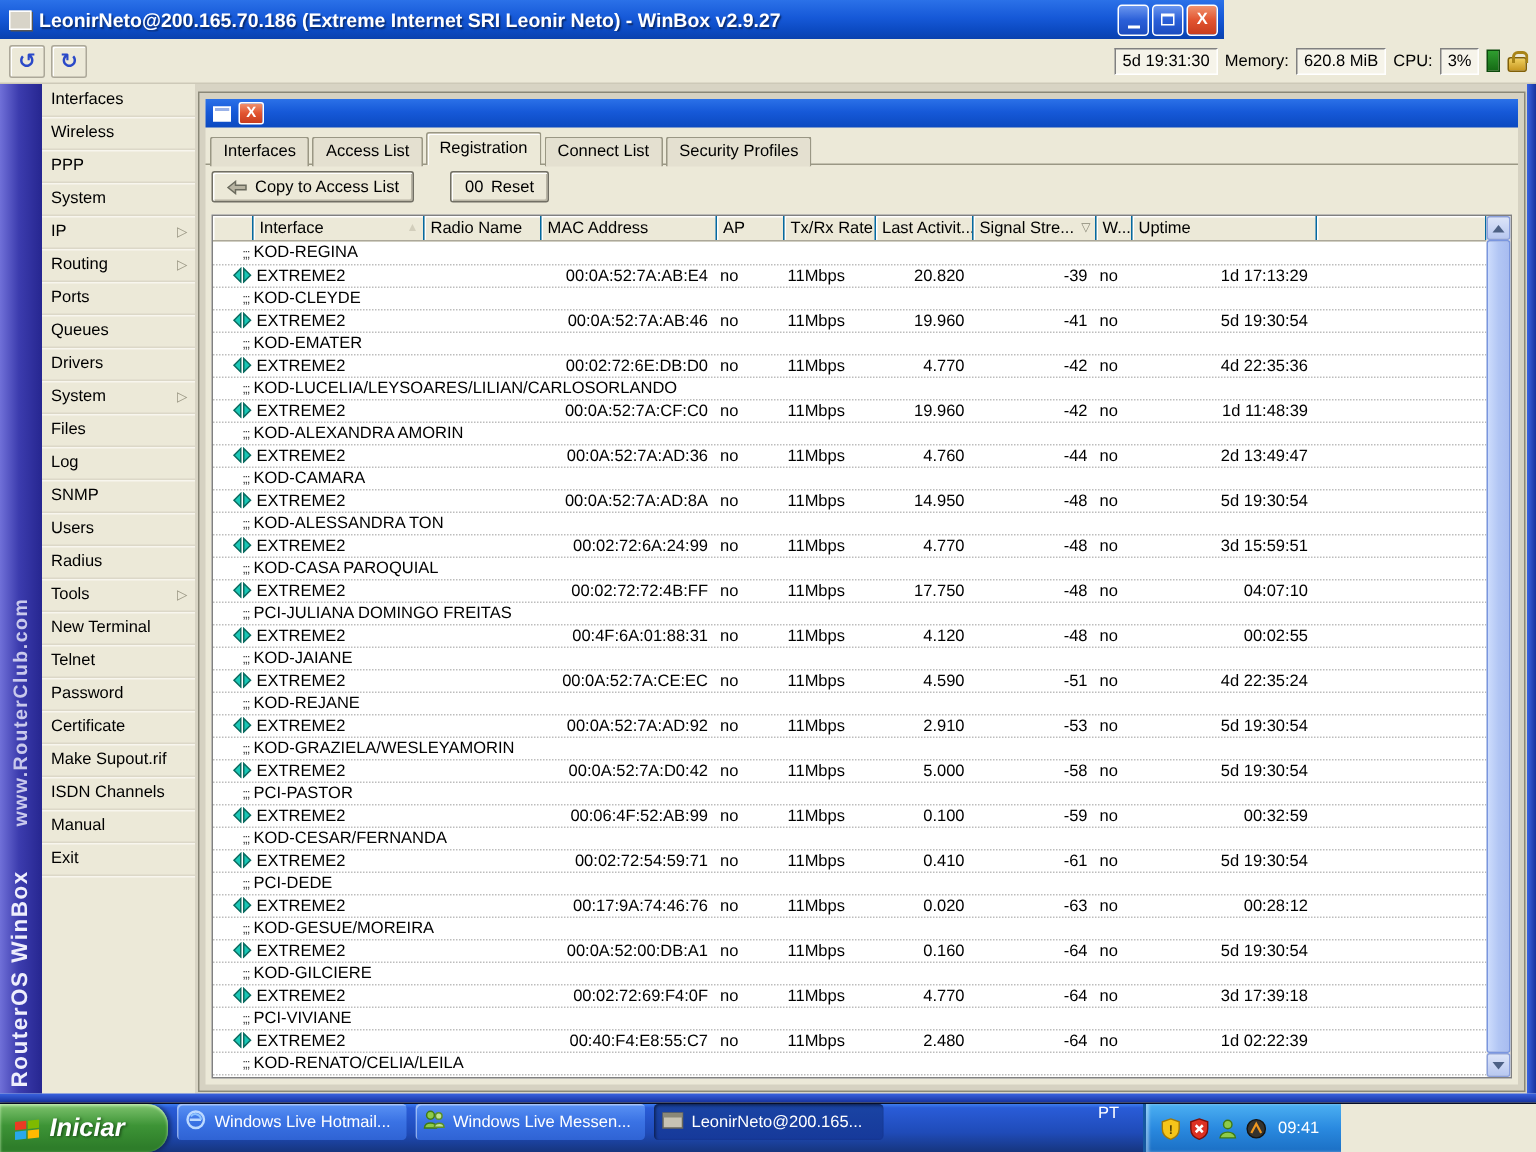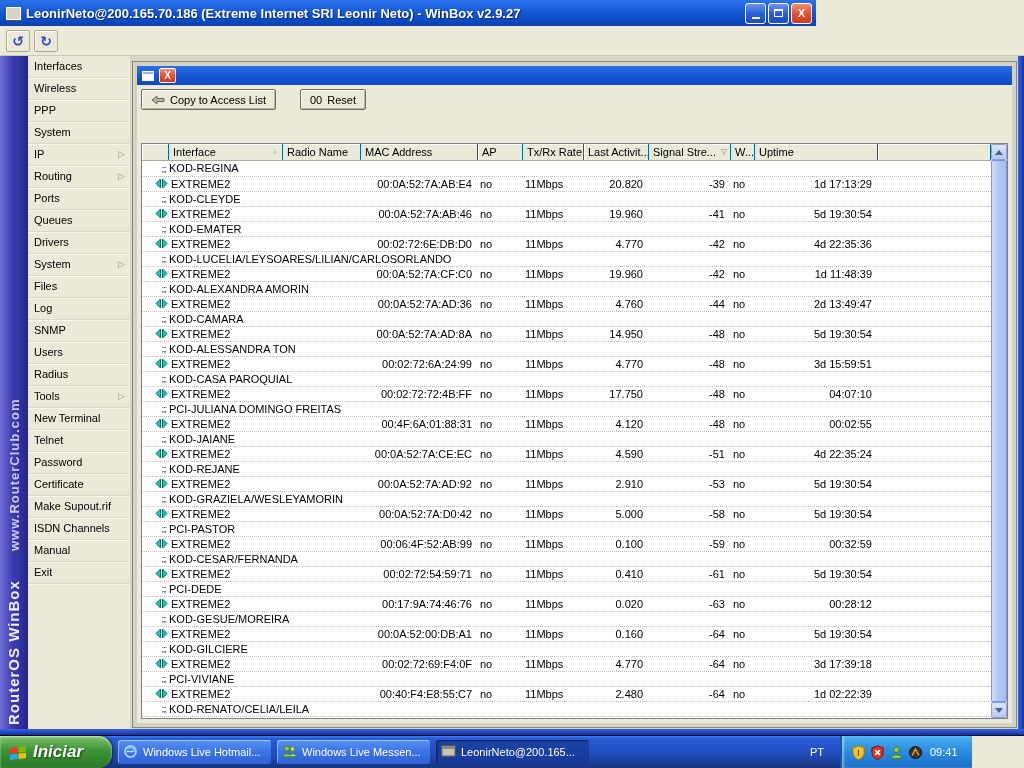--- a/index.html
+++ b/index.html
@@ -119,23 +119,23 @@
     display:flex;align-items:center;justify-content:center;}
   .scroll-btn.up{top:0;}
   .scroll-btn.down{bottom:0;}
   .chev{width:0;height:0;border-left:4px solid transparent;border-right:4px solid transparent;}
   .chev.up{border-bottom:5px solid #4d6185;}
   .chev.down{border-top:5px solid #4d6185;}
   .scroll-thumb{position:absolute;left:0;top:16px;bottom:16px;width:16px;
     background:linear-gradient(90deg,#cddcfc,#b2c6f4 50%,#a8bcf0);border:1px solid #7a96df;border-radius:2px;}
 
   
-  .taskbar{position:absolute;left:0;top:736px;width:972px;height:32px;
+  .taskbar{position:absolute;left:0;top:736px;width:894px;height:32px;
     background:linear-gradient(180deg,#3e7ef0 0%,#2a5cd8 8%,#1f4bb8 60%,#16357e 100%);
-    display:flex;align-items:center;}
+    display:flex;align-items:flex-start;}
   .start-btn{width:112px;height:32px;border-radius:0 14px 14px 0;
     background:linear-gradient(180deg,#7fc46f 0%,#3d9436 45%,#2e7d2a 90%);
     box-shadow:inset 0 1px 2px #c8f0b8, 2px 0 3px rgba(0,0,0,.4);
     display:flex;align-items:center;gap:6px;padding-left:10px;}
   .start-label{color:#fff;font-weight:bold;font-style:italic;font-size:17px;
     text-shadow:1px 1px 2px #1c4c18;}
   .task-btn{width:153px;height:24px;margin-left:6px;border-radius:3px;
     background:linear-gradient(180deg,#5a92f4 0%,#3a72e4 50%,#2f63d4 100%);
     box-shadow:inset 1px 1px 0 rgba(255,255,255,.45);
     display:flex;align-items:center;gap:5px;padding:0 5px;color:#fff;font-size:11px;
@@ -172,20 +172,29 @@
     </span>
   </div>
 
   <div class="toolbar">
     <span class="tool-btn">
         <span>↺</span>
       </span>
     <span class="tool-btn">
         <span>↻</span>
       </span>
+    <span class="status-right">
+      <span class="sunken">5d 19:31:30</span>
+      <span class="stat-label">Memory:</span>
+      <span class="sunken">620.8 MiB</span>
+      <span class="stat-label">CPU:</span>
+      <span class="sunken">3%</span>
+      <span class="traffic-icon"></span>
+      <span class="lock-icon"></span>
+    </span>
   </div>
 
   <div class="main">
     <div class="banner">
       <div class="banner-text">
         <span class="banner-line1">RouterOS WinBox</span>
         <span class="banner-line2">www.RouterClub.com</span>
       </div>
     </div>
 
@@ -218,20 +227,21 @@
 
     <div class="client">
       <div class="wt-window">
         <div class="wt-titlebar">
           <span class="wt-icon"></span>
           <span class="wt-close">
               <span>X</span>
             </span>
         </div>
 
+        <div class="tabbar" id="tabbar"><span class="tab">Interfaces</span><span class="tab">Access List</span><span class="tab active">Registration</span><span class="tab">Connect List</span><span class="tab">Security Profiles</span></div>
 
         <div class="btnrow">
           <span class="xp-btn">
             <svg width="14" height="10">
                 <path d="M1 5 L6 1 V3.5 H13 V6.5 H6 V9 Z" fill="#b8b4a2" stroke="#6b6b5e" stroke-width="1"></path>
               </svg>
             <span>Copy to Access List</span>
           </span>
           <span class="xp-btn">
             <span class="reset-prefix">00</span>

